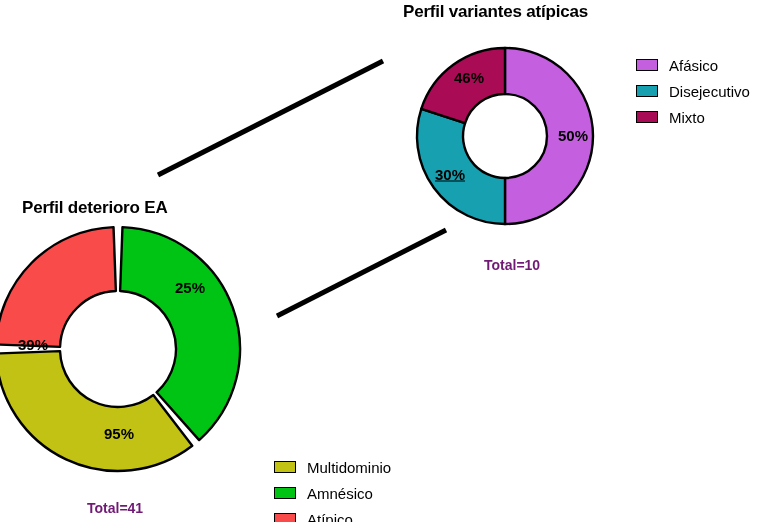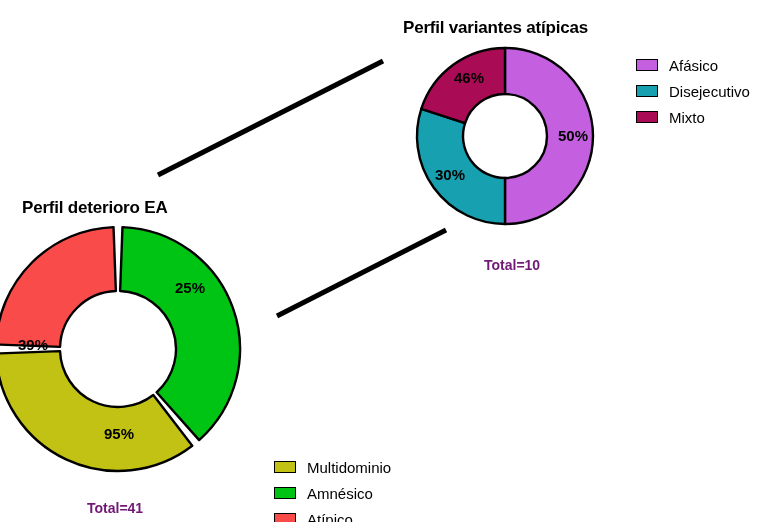--- a/index.html
+++ b/index.html
@@ -24,21 +24,20 @@
     position: absolute;
     font-weight: bold;
     font-size: 17px;
     color: #000000;
     white-space: nowrap;
     letter-spacing: -0.2px;
   }
   #title-atipicas {
     left: 403px;
     top: 2px;
-    margin-top: 16px;
   }
   #title-deterioro {
     left: 22px;
     top: 198px;
   }
   .total-label {
     position: absolute;
     font-weight: bold;
     font-size: 14px;
     color: #701a75;
@@ -145,20 +144,20 @@
         <span class="legend-text">Amnésico</span>
       </div>
       <div class="legend-row">
         <span class="legend-swatch" style="background: rgb(250, 75, 75);"></span>
         <span class="legend-text">Atípico</span>
       </div>
     </div>
 
   <div id="pct-layer">
       <div class="pct-label" style="left: 573px; top: 121px; margin-top: 14px;">50%</div>
-      <div class="pct-label" style="left: 450px; top: 174px;">30%</div>
+      <div class="pct-label" style="left: 450px; top: 174px; text-decoration: underline;">30%</div>
       <div class="pct-label" style="left: 469px; top: 77px;">46%</div>
       <div class="pct-label" style="left: 190px; top: 287px;">25%</div>
       <div class="pct-label" style="left: 119px; top: 433px;">95%</div>
       <div class="pct-label" style="left: 33px; top: 344px;">39%</div>
     </div>
 
 </div>
 
 </body></html>

